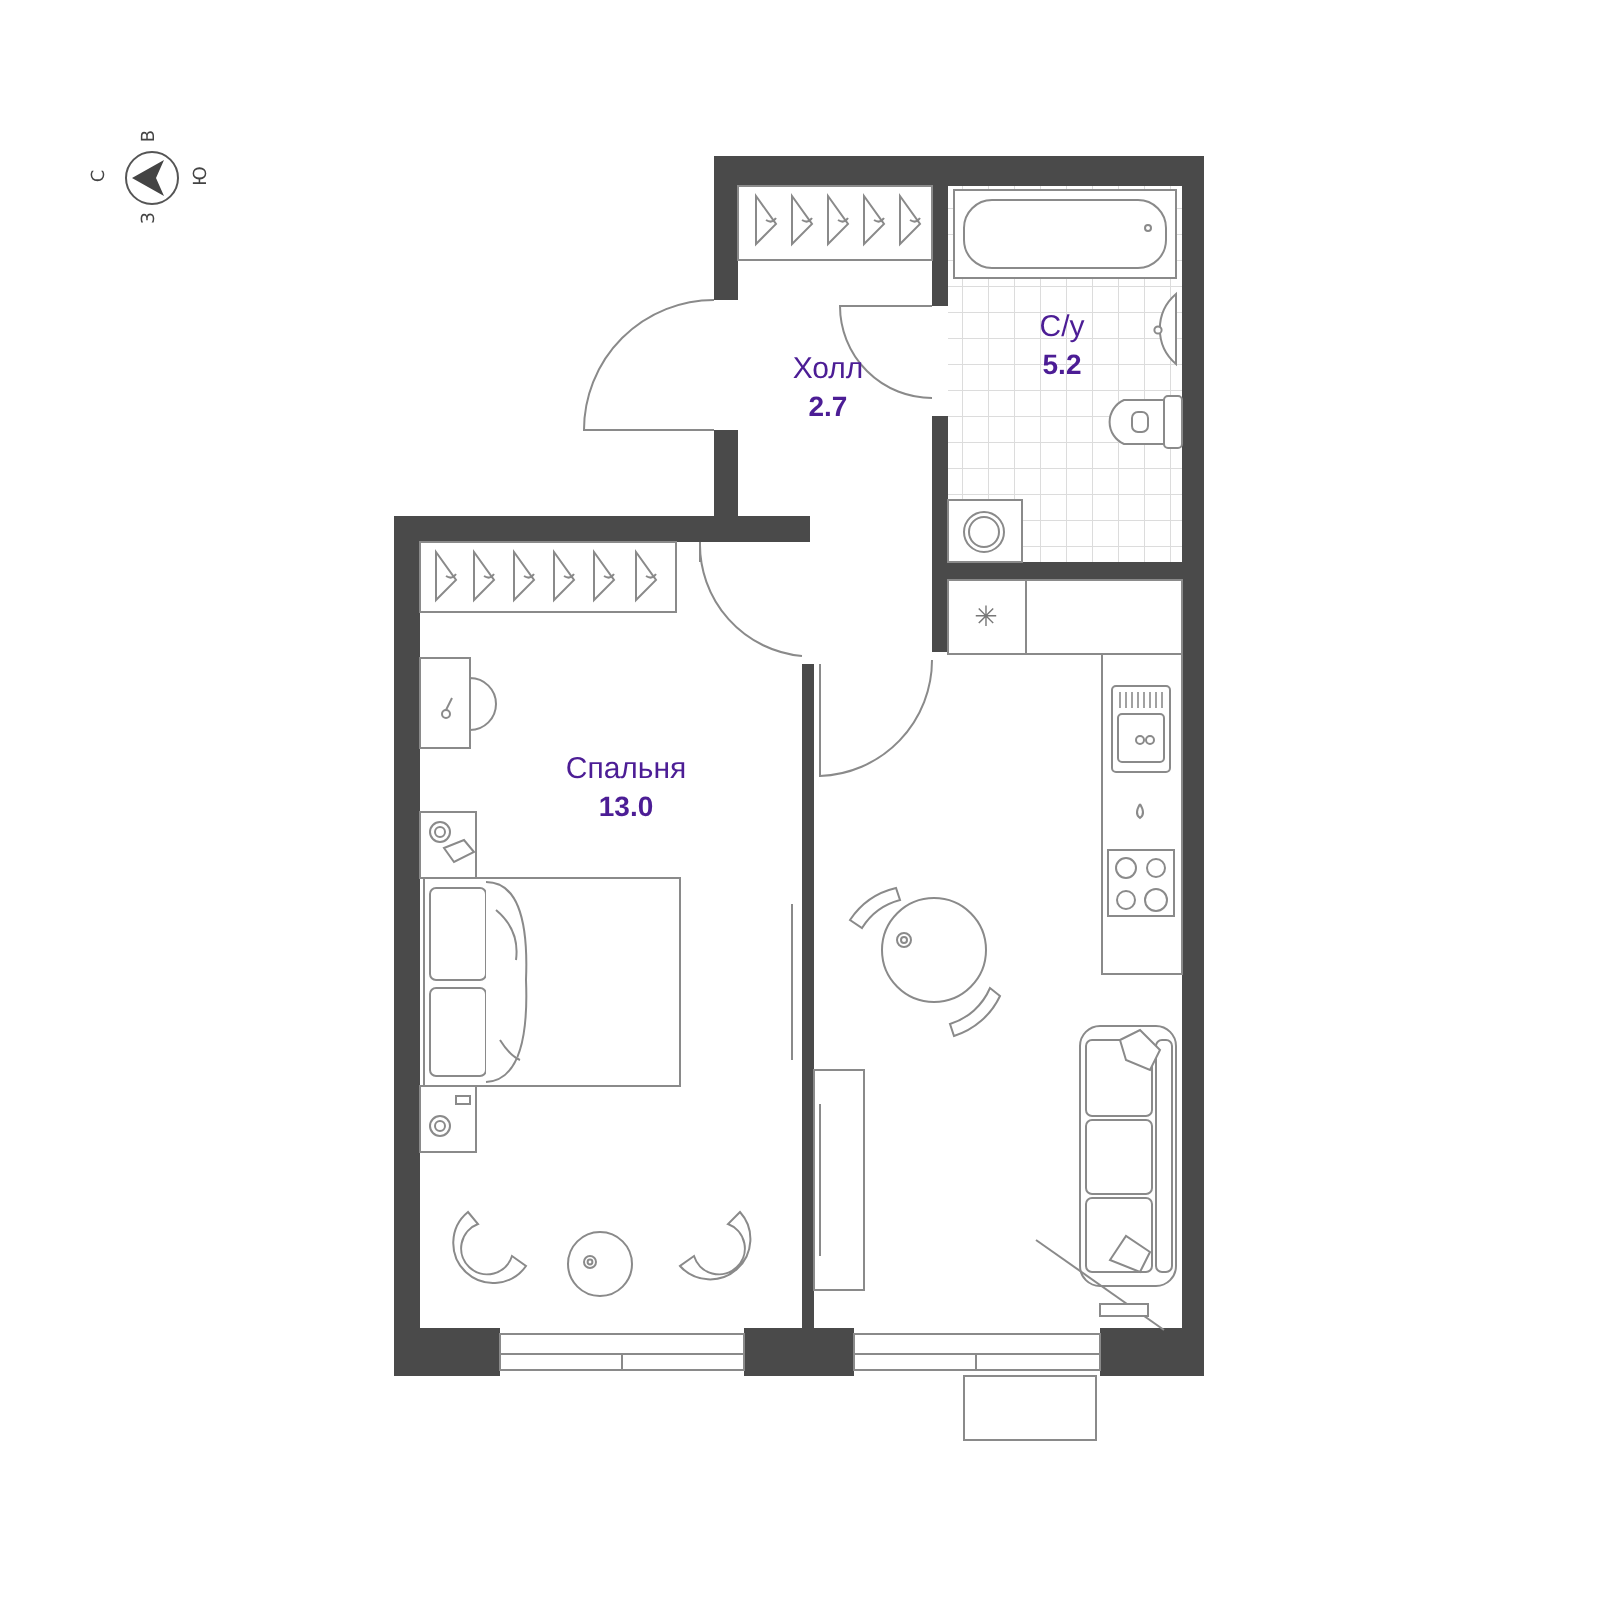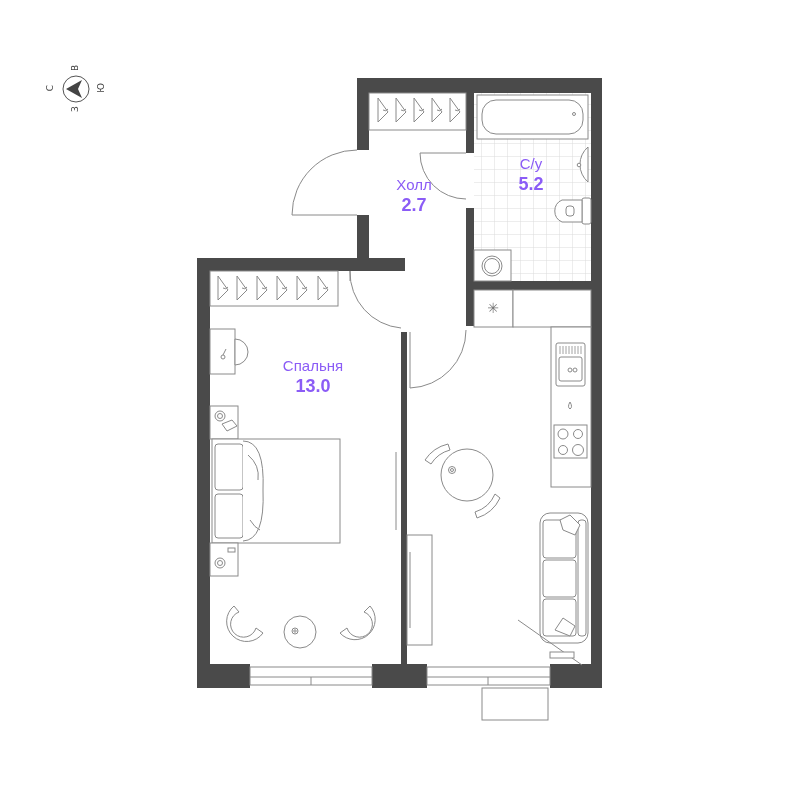--- a/index.html
+++ b/index.html
@@ -1,20 +1,20 @@
 <!DOCTYPE html>
 <html><head>
 <meta charset="utf-8">
 <style>
   html, body { margin: 0; padding: 0; background: #ffffff; }
   body { width: 800px; height: 800px; position: relative; overflow: hidden; font-family: "Liberation Sans", sans-serif; }
   #plan { position: absolute; left: 0; top: 0; width: 800px; height: 800px; }
-  .room-label { position: absolute; text-align: center; color: #8b5cf6; transform: translateX(-50%); line-height: 1.15; }
+  .room-label { position: absolute; text-align: center; color: #4c1d95; transform: translateX(-50%); line-height: 1.15; }
   .room-name { font-size: 15px; font-weight: 400; display: block; }
-  .room-area { font-size: 18px; font-weight: 700; display: block; margin-top: 2px; }
+  .room-area { font-size: 14px; font-weight: 700; display: block; margin-top: 2px; }
   .compass-letter { position: absolute; font-size: 9px; color: #444; font-family: "DejaVu Sans", sans-serif; }
 </style>
 </head>
 <body>
 
 <div id="plan">
 <svg width="800" height="800" viewBox="0 0 800 800" xmlns="http://www.w3.org/2000/svg">
   <defs>
     <pattern id="tiles" width="13" height="13" patternUnits="userSpaceOnUse">
       <rect width="13" height="13" fill="#ffffff"></rect>
@@ -204,17 +204,17 @@
 
   
   <div class="room-label" style="left:414px; top:176px;">
     <span class="room-name">Холл</span>
     <span class="room-area">2.7</span>
   </div>
   <div class="room-label" style="left:531px; top:155px;">
     <span class="room-name">С/у</span>
     <span class="room-area">5.2</span>
   </div>
-  <div class="room-label" style="left:313px; top:357px;">
+  <div class="room-label" style="left:313px; top:376px;">
     <span class="room-name">Спальня</span>
     <span class="room-area">13.0</span>
   </div>
 </div>
 
 </body></html>

